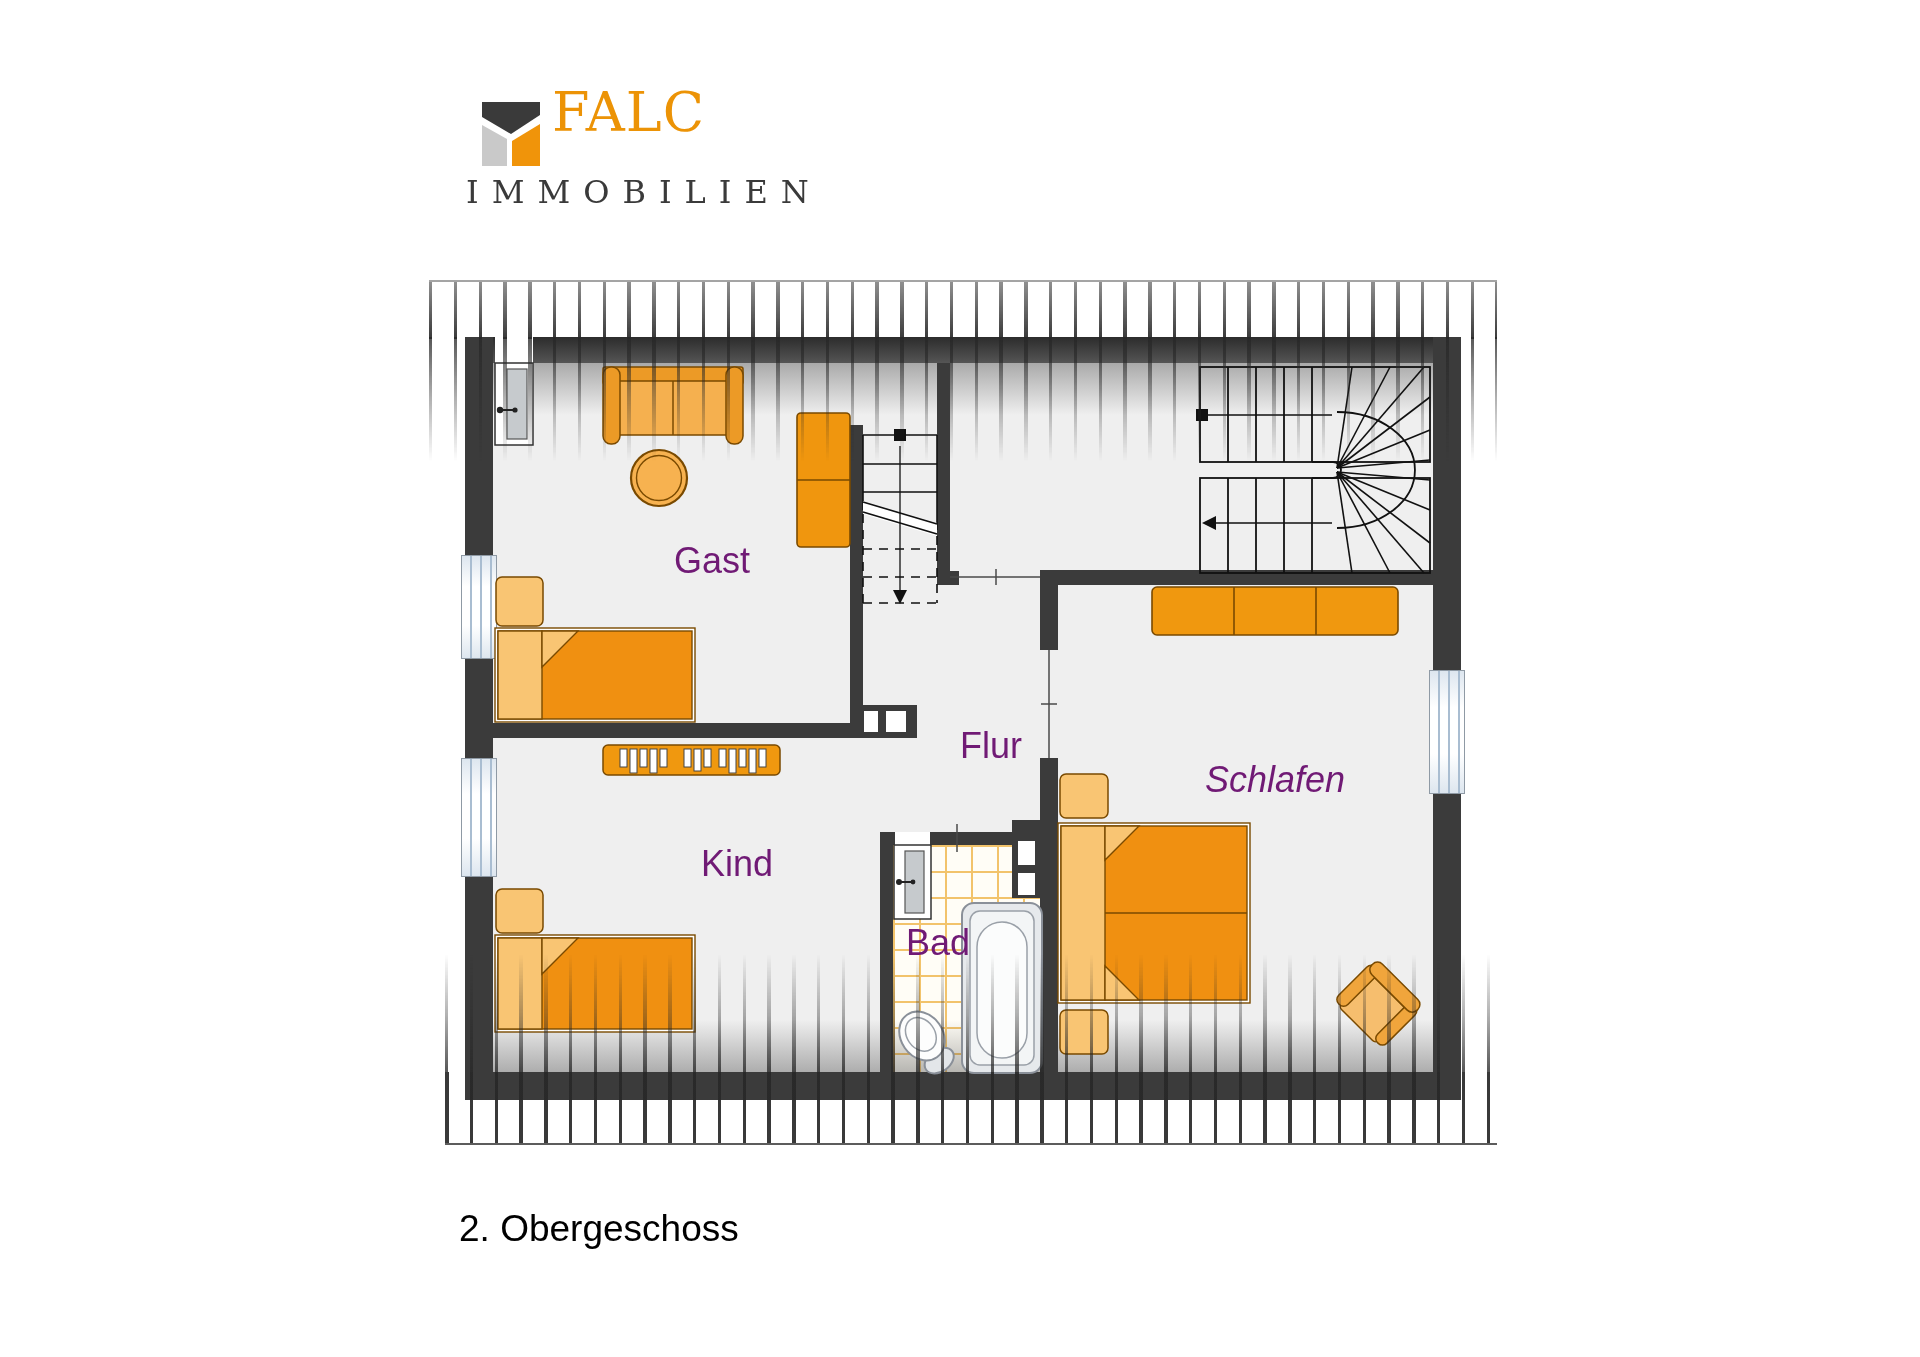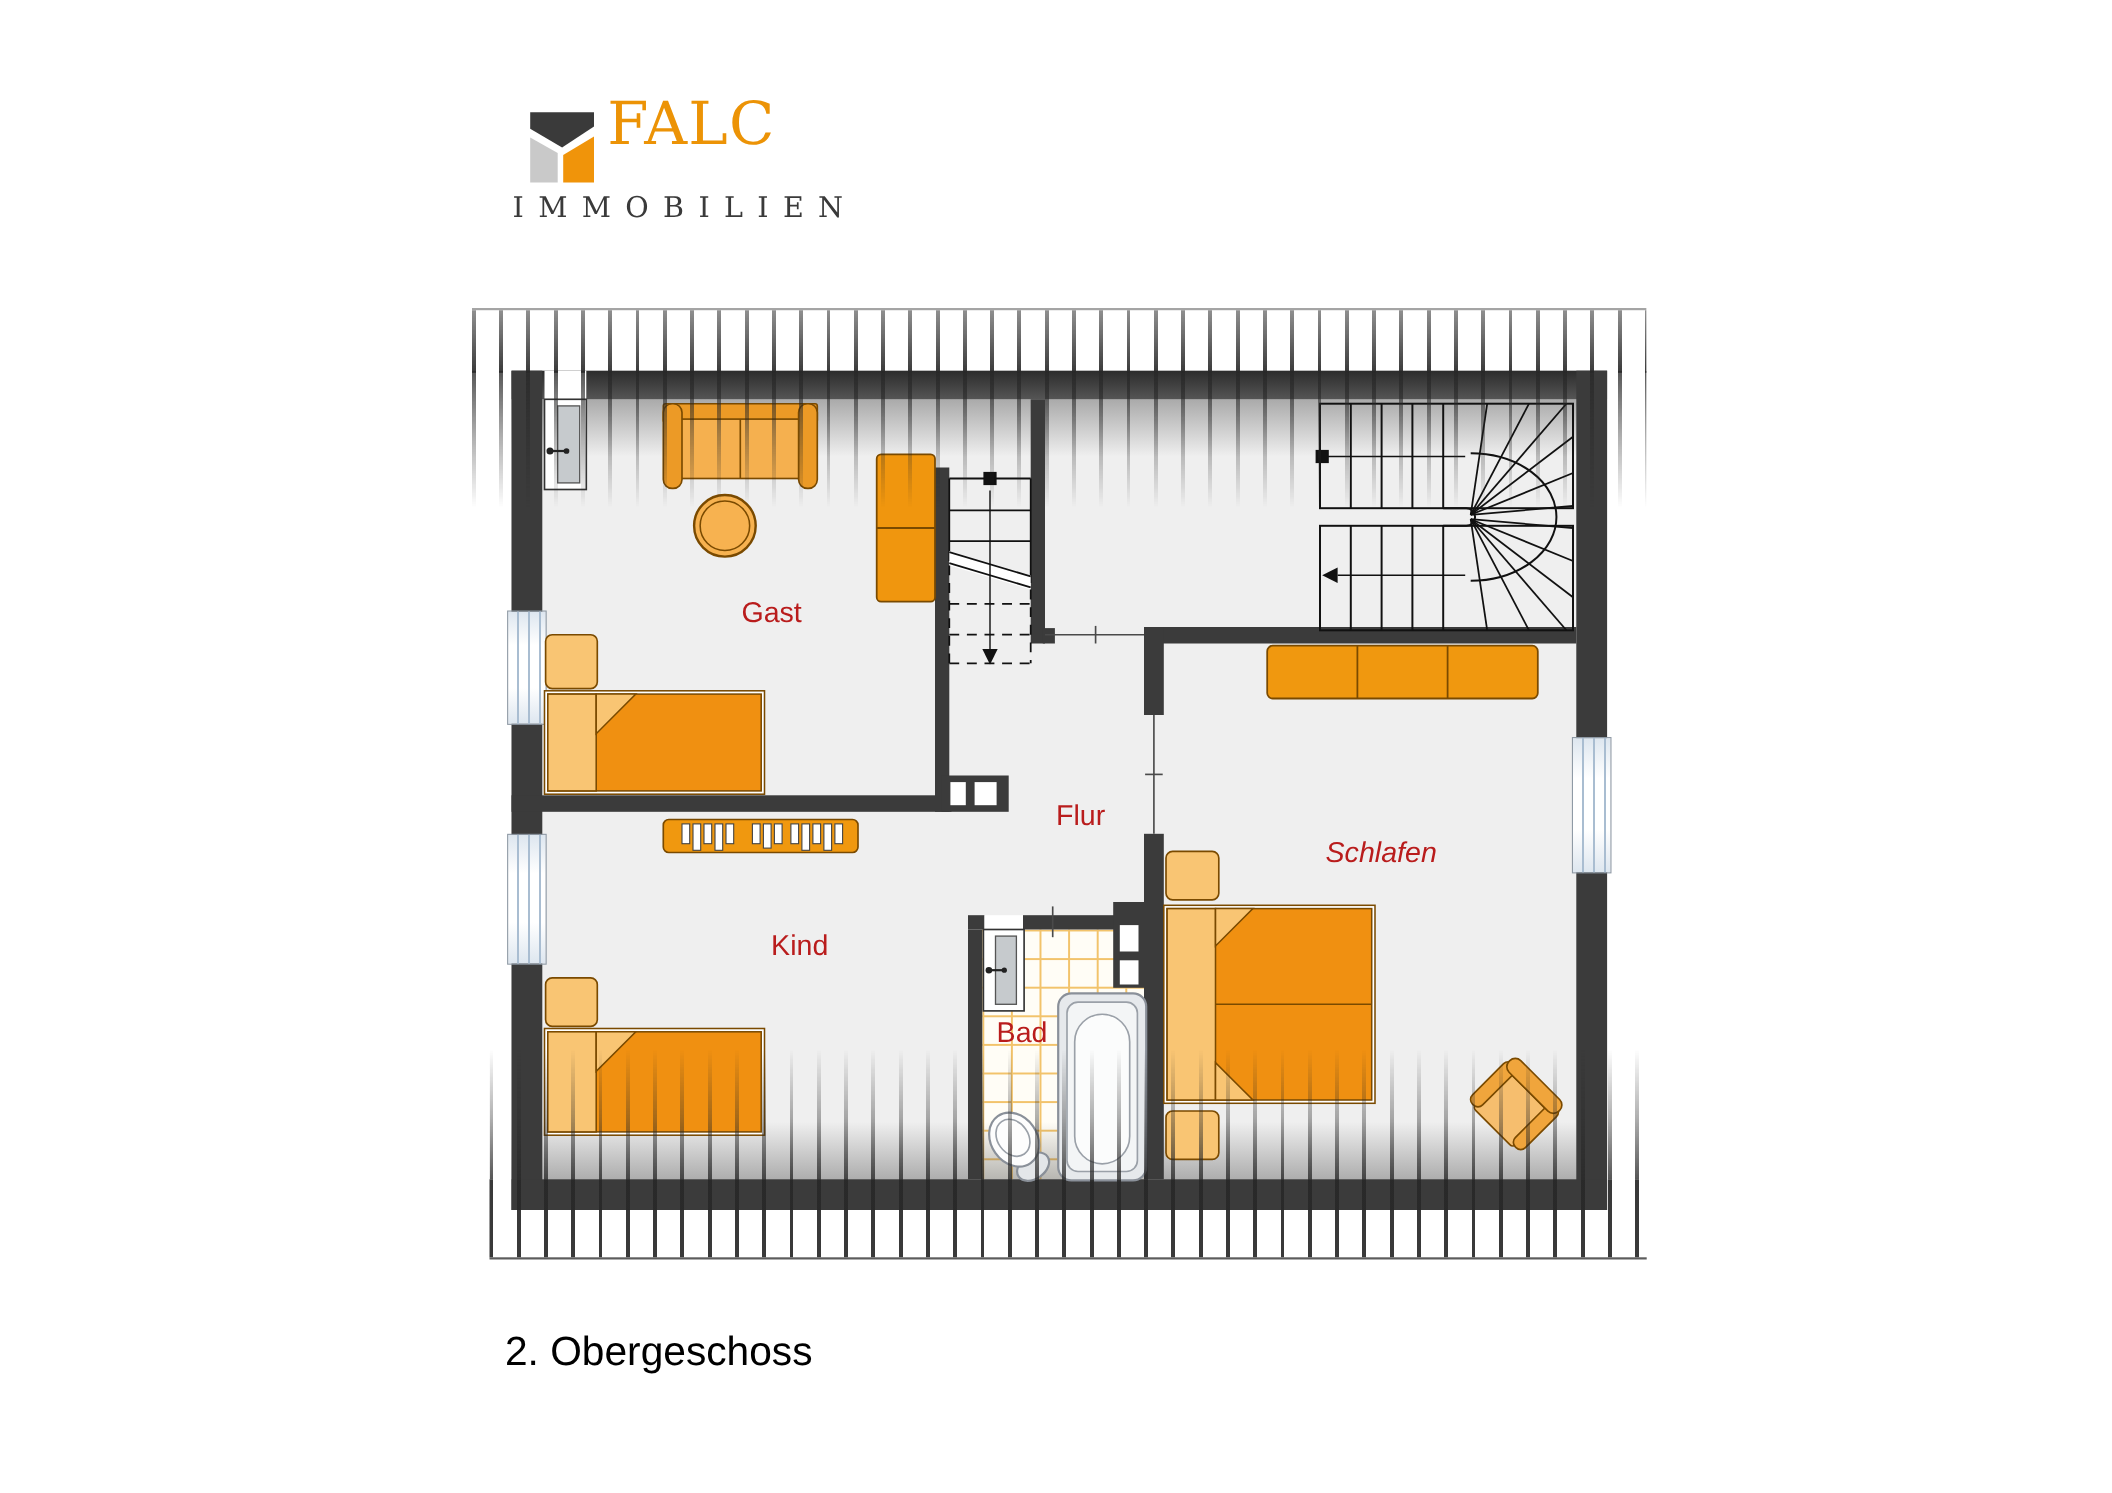--- a/index.html
+++ b/index.html
@@ -4,21 +4,21 @@
 <style>
   html,body{margin:0;padding:0;background:#ffffff;}
   .page{position:relative;width:1920px;height:1357px;background:#ffffff;overflow:hidden;
         font-family:"Liberation Sans", sans-serif;}
   .abs{position:absolute;}
 
   
   .brand-word{position:absolute;left:552px;top:86px;font-family:"DejaVu Serif", serif;
               font-size:54px;line-height:1;color:#EC9306;letter-spacing:1px;}
   .brand-sub{position:absolute;left:466px;top:176px;font-family:"DejaVu Serif", serif;
-             font-size:26px;line-height:1;color:#3a3a3a;letter-spacing:13px;white-space:nowrap;}
+             font-size:32px;line-height:1;color:#3a3a3a;letter-spacing:13px;white-space:nowrap;}
 
   
   .floor{left:465px;top:337px;width:996px;height:763px;background:#efefef;}
   .tiles{left:893px;top:845px;width:147px;height:227px;background:#fffdf6;
          background-image:linear-gradient(#f2c36b 2px, transparent 2px),
                           linear-gradient(90deg,#f2c36b 2px, transparent 2px);
          background-size:26px 26px;}
   .shadow-top{left:465px;top:363px;width:996px;height:52px;
               background:linear-gradient(to bottom, rgba(66,66,66,.40), rgba(66,66,66,0));}
   .shadow-bottom{left:465px;top:1020px;width:996px;height:52px;
@@ -42,21 +42,21 @@
      mask-image:linear-gradient(to bottom,rgba(0,0,0,.55),rgba(0,0,0,1));}
   .fade-top{left:429px;top:337px;width:1068px;height:135px;
      -webkit-mask-image:linear-gradient(to bottom,rgba(0,0,0,.85) 0,rgba(0,0,0,.4) 45%,transparent 92%);
      mask-image:linear-gradient(to bottom,rgba(0,0,0,.85) 0,rgba(0,0,0,.4) 45%,transparent 92%);}
   .band-bottom{left:445px;top:1072px;width:1052px;height:71px;border-bottom:2px solid #5c5c5c;}
   .fade-bottom{left:445px;top:948px;width:1052px;height:124px;
      -webkit-mask-image:linear-gradient(to top,rgba(0,0,0,.85) 0,rgba(0,0,0,.4) 45%,transparent 95%);
      mask-image:linear-gradient(to top,rgba(0,0,0,.85) 0,rgba(0,0,0,.4) 45%,transparent 95%);}
 
   
-  .room-label{position:absolute;font-size:26px;color:#b91c1c;line-height:1;white-space:nowrap;}
+  .room-label{position:absolute;font-size:36px;color:#701a75;line-height:1;white-space:nowrap;}
   .caption{position:absolute;left:459px;top:1210px;font-size:37px;color:#000;line-height:1;}
 
   svg{position:absolute;left:0;top:0;}
 </style>
 </head>
 <body>
 
 <div class="page">
 
   <div class="abs" style="left:0;top:0;width:900px;height:220px;">

